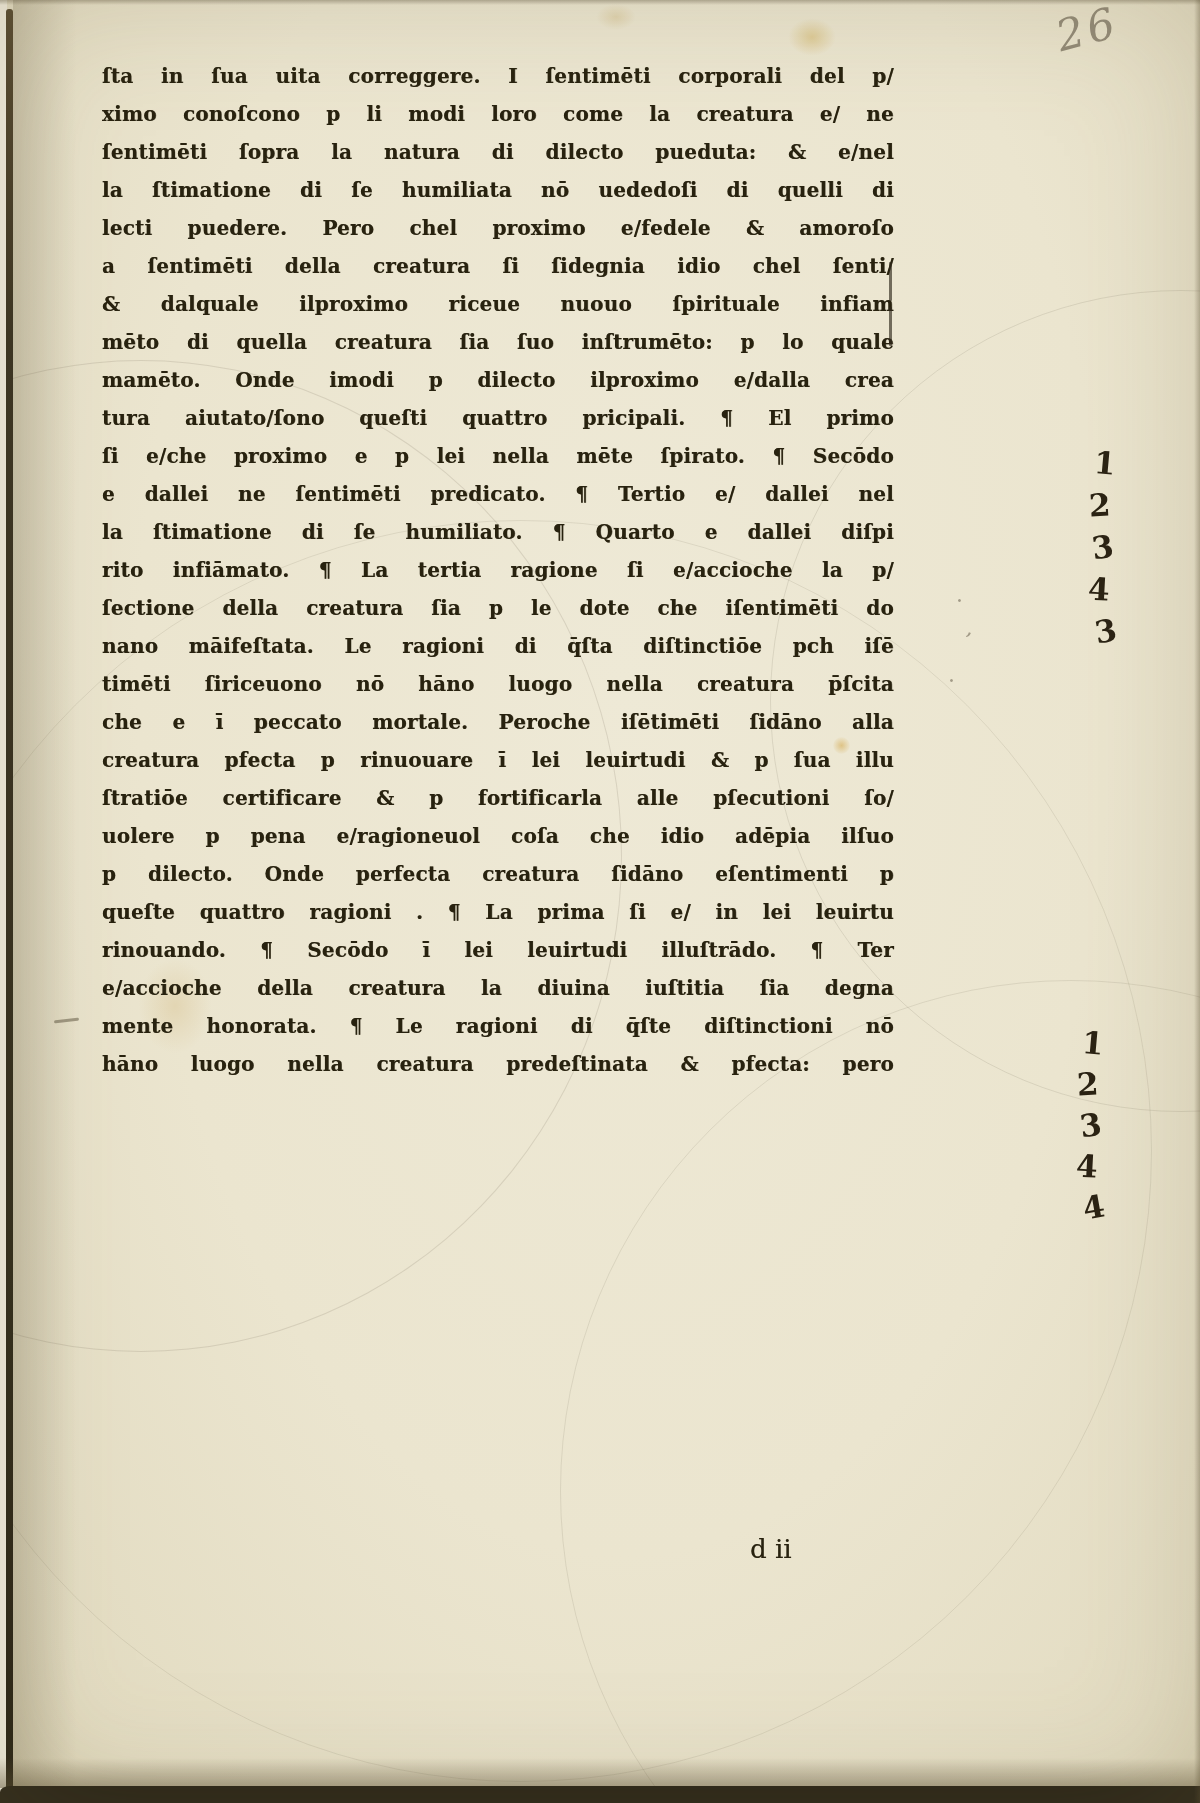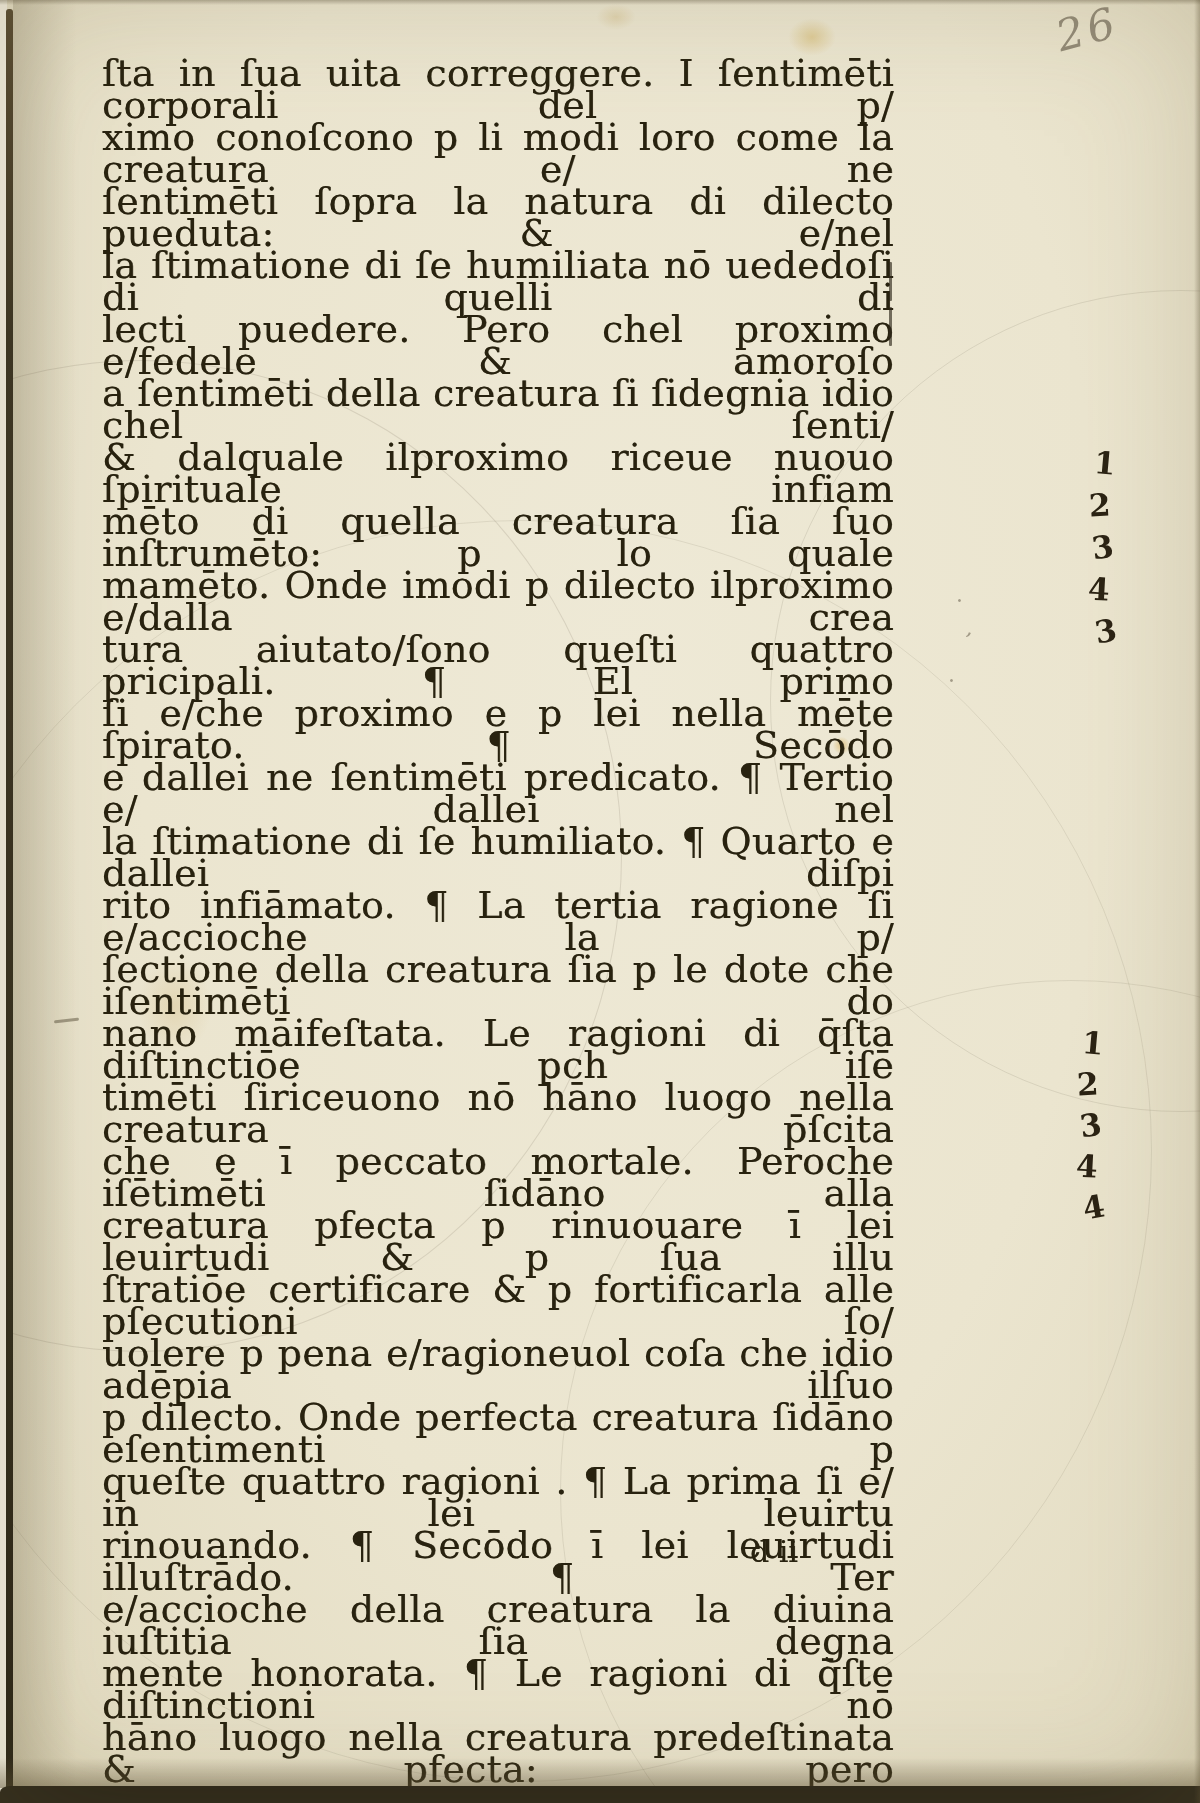--- a/index.html
+++ b/index.html
@@ -30,26 +30,27 @@
                      background:linear-gradient(0deg, rgba(90,78,50,0.45), rgba(90,78,50,0)); }
   .edge-bottom { position:absolute; left:0; bottom:0; width:100%; height:17px; background:#2a2517;
                  border-top-left-radius:10px 6px; }
   .edge-top   { position:absolute; left:0; top:0; width:100%; height:5px;
                 background:linear-gradient(180deg, rgba(75,64,40,0.35), rgba(75,64,40,0)); }
   .edge-right { position:absolute; right:0; top:0; width:6px; height:100%;
                 background:linear-gradient(270deg, rgba(85,74,48,0.35), rgba(85,74,48,0)); }
   
   .textblock { position:absolute; left:102px; top:57px; width:792px; }
   .tline {
-    font-size:38px; line-height:32px; color:#28220f;
+    font-size:20px; line-height:38px; color:#28220f;
     text-align:justify; text-align-last:justify; letter-spacing:0.2px;
     text-shadow:0.35px 0.4px 0.55px rgba(40,34,18,0.55);
     white-space:normal;
+    font-weight:bold;
   }
-  .sig { position:absolute; left:750px; top:1534px; font-size:30px; color:#28220f;
+  .sig { position:absolute; left:750px; top:1534px; font-size:26px; color:#28220f;
          text-shadow:0.35px 0.4px 0.55px rgba(40,34,18,0.55); }
   
   .folio { position:absolute; left:1056px; top:4px; font-size:43px; font-style:italic;
            color:#847b69; transform:rotate(-15deg); opacity:0.85; letter-spacing:4px; }
   .mcol { position:absolute; display:flex; flex-direction:column; align-items:flex-start;
           font-size:31px; font-weight:bold; color:#2b2314; line-height:1; }
   .mcol-upper { left:1088px; top:448px; gap:11px; }
   .mcol-lower { left:1076px; top:1028px; gap:10px; }
   .mcol span { display:block; }
   .mcol span:nth-child(1){ transform:translateX(6px) rotate(5deg); }

